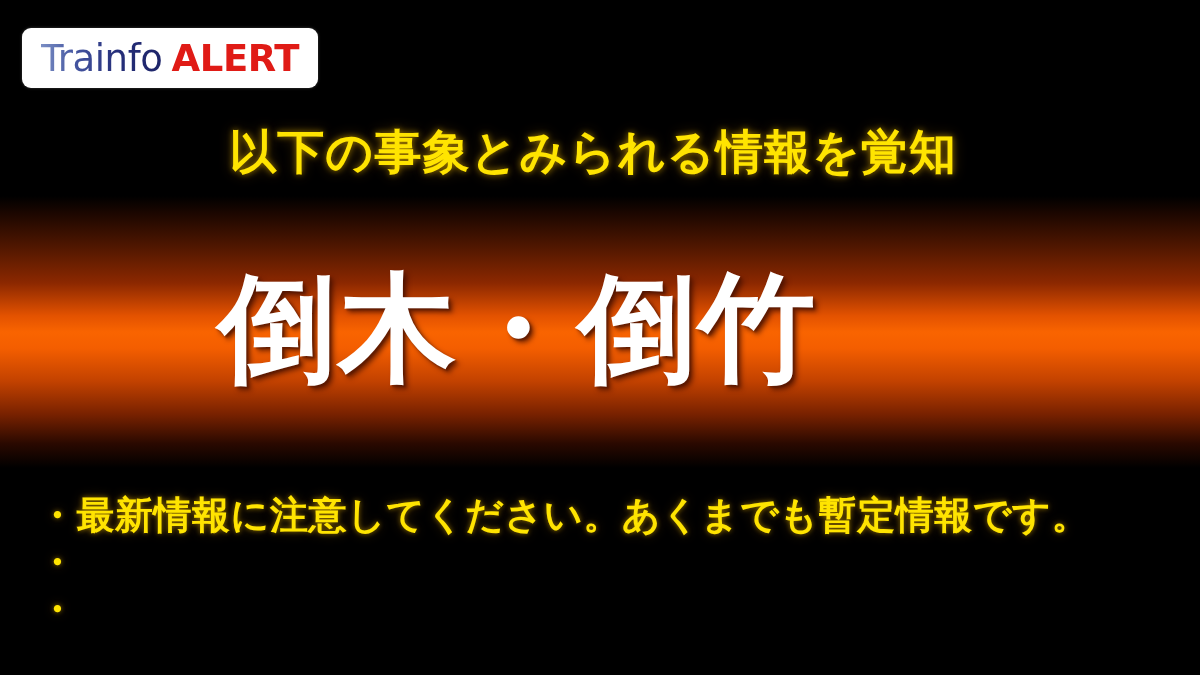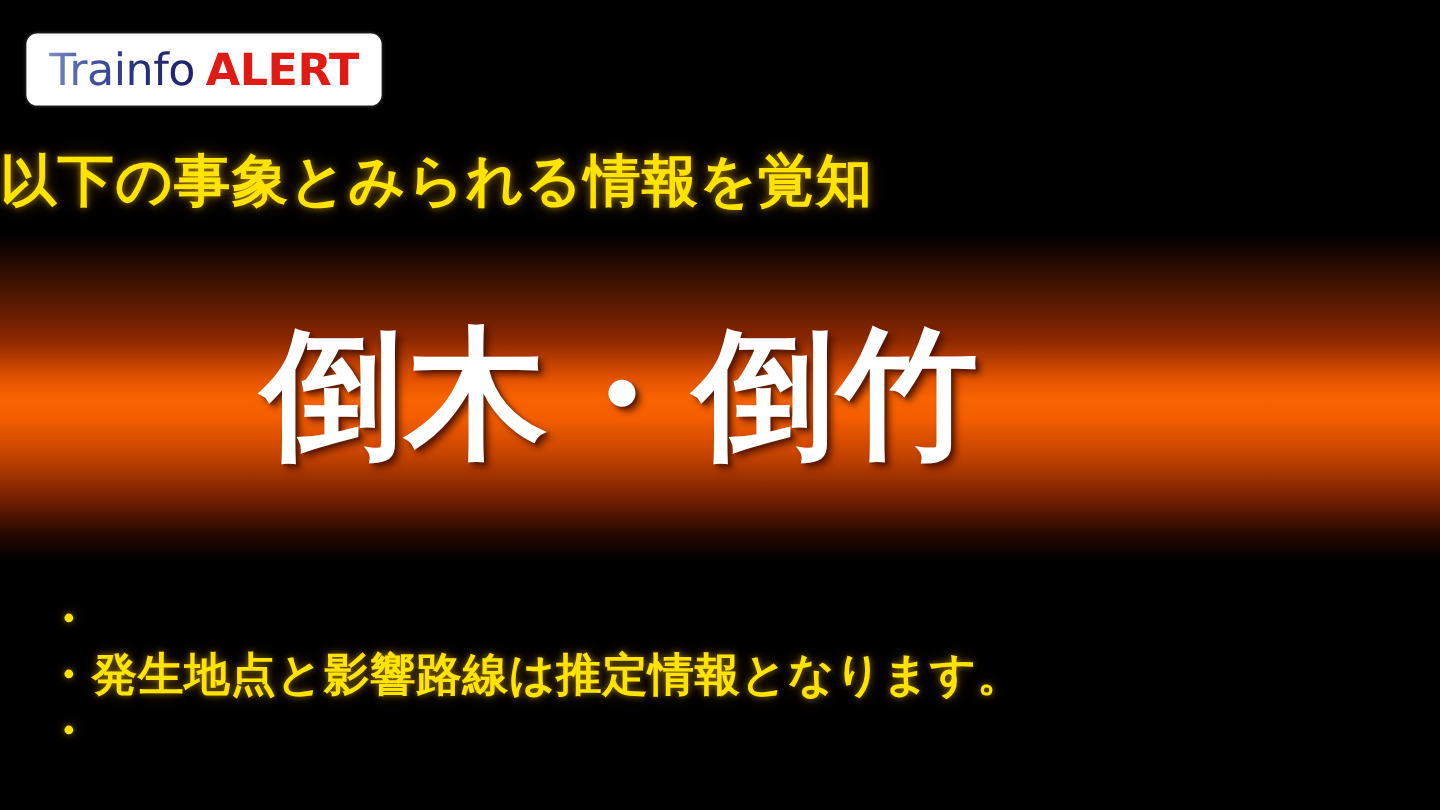--- a/index.html
+++ b/index.html
@@ -78,21 +78,21 @@
     font-weight: 700;
     margin-left: 9px;
   }
 
   
   #headline {
     position: absolute;
     left: 0;
     top: 126px;
     width: 957px;
-    text-align: left;
+    text-align: right;
     color: #ffe400;
     font-size: 47px;
     font-weight: 700;
     letter-spacing: 1px;
     line-height: 1.1;
     text-shadow:
       0 0 6px rgba(255,200,0,0.55),
       0 0 14px rgba(255,170,0,0.30);
   }
 
@@ -154,23 +154,23 @@
     <div id="logo-text"><span class="logo-trainfo">Trainfo</span><span class="logo-alert">ALERT</span></div>
   </div>
 
   <div id="headline">以下の事象とみられる情報を覚知</div>
 
   <div id="event-title">倒木・倒竹</div>
 
   <div id="notes">
     <div class="note-line">
       <span class="note-bullet">・</span>
+      <span class="note-text">最新情報に注意してください。あくまでも暫定情報です。</span>
     </div>
     <div class="note-line">
       <span class="note-bullet">・</span>
-      <span class="note-text">発生地点と影響路線は推定情報となります。</span>
     </div>
     <div class="note-line">
       <span class="note-bullet">・</span>
     </div>
   </div>
 
 </div>
 
 </body></html>

